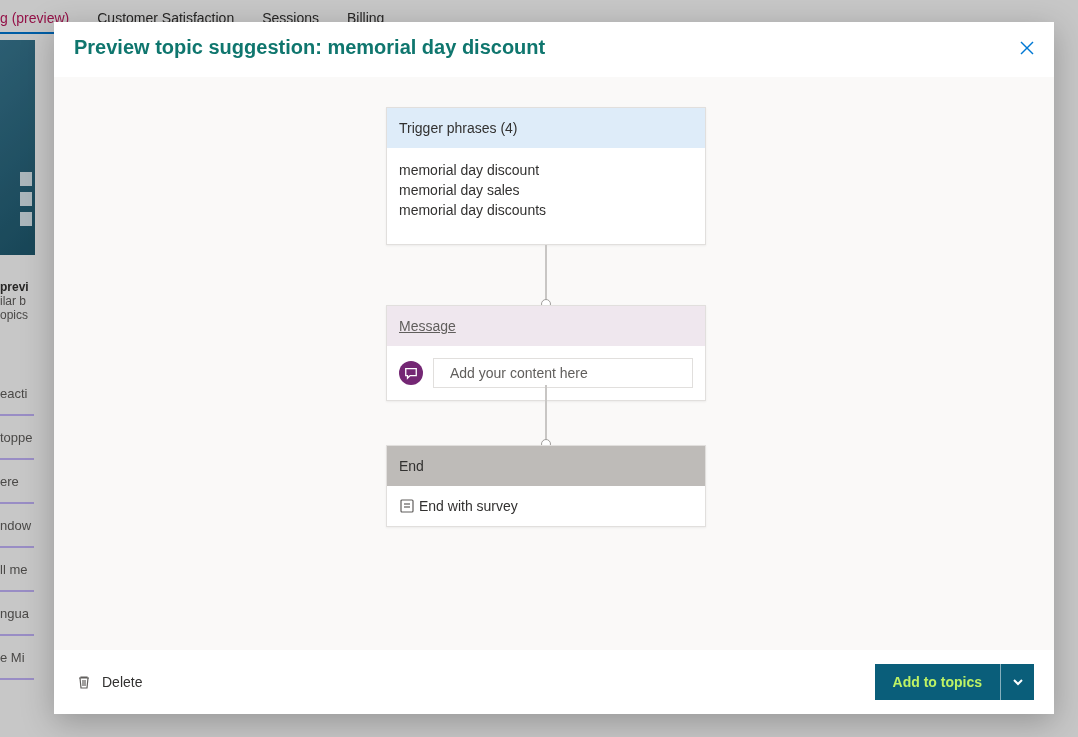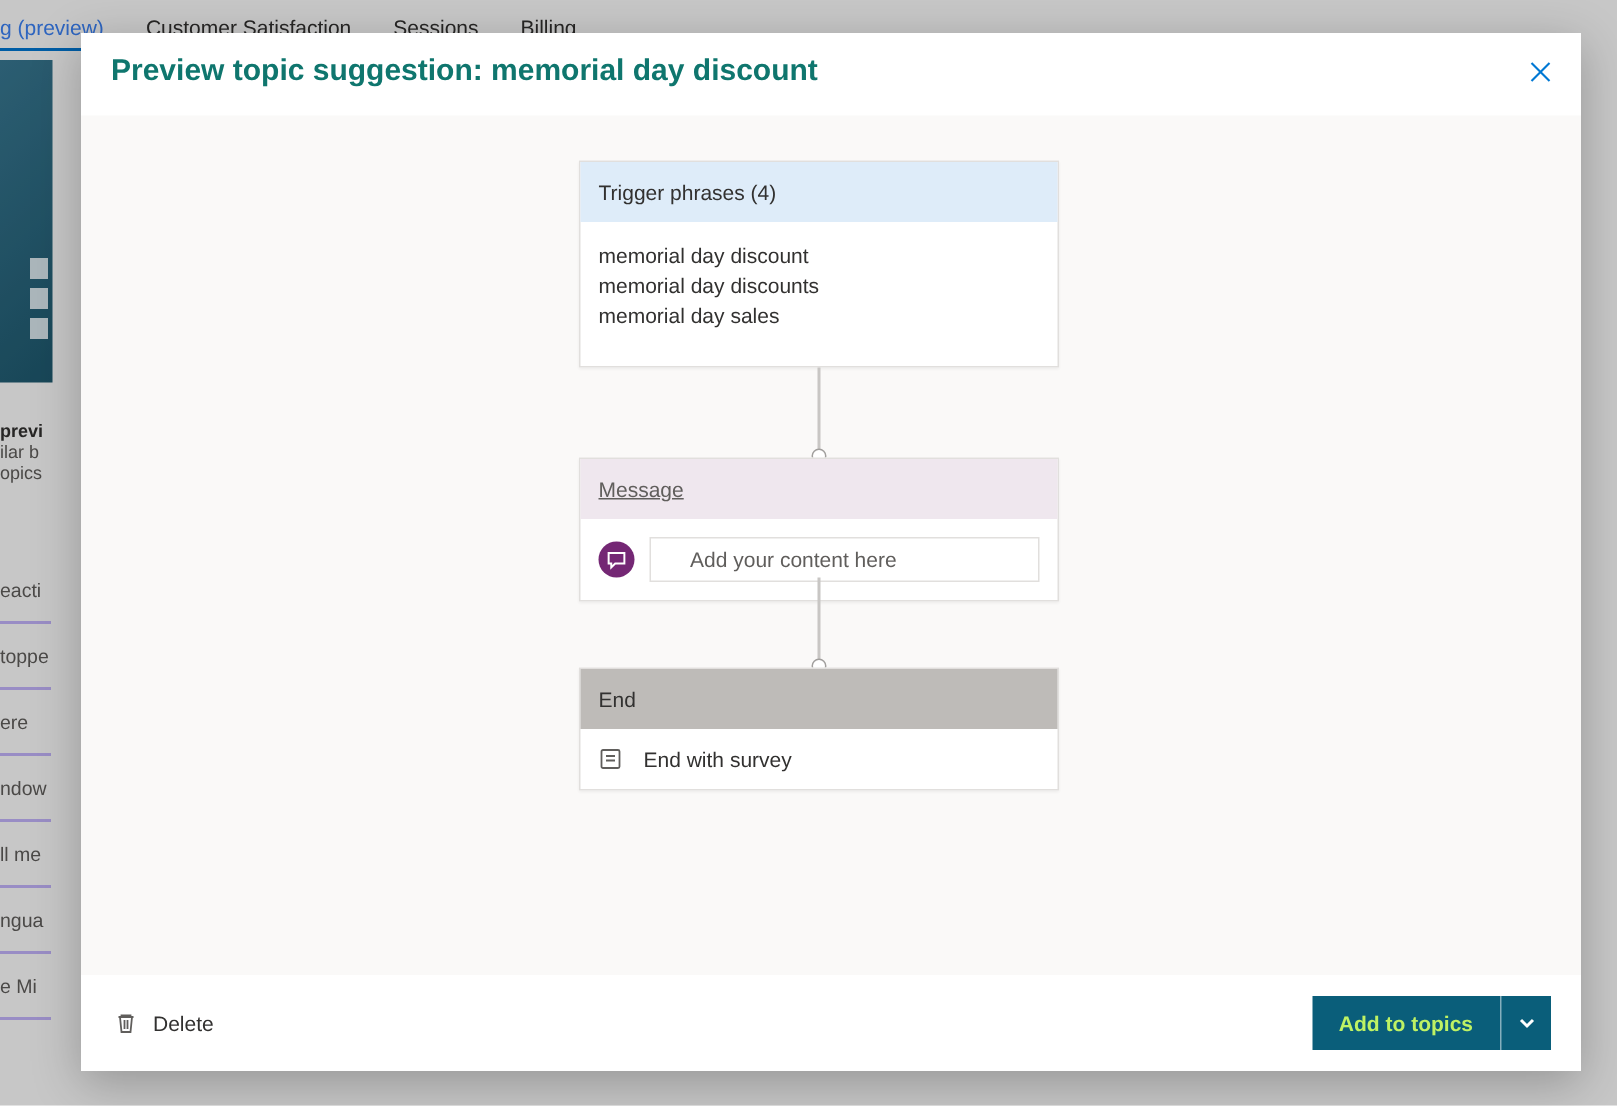--- a/index.html
+++ b/index.html
@@ -2,21 +2,21 @@
 <html><head>
 <meta charset="utf-8">
 <style>
   * { box-sizing: border-box; margin: 0; padding: 0; }
   html, body { width: 1078px; height: 737px; font-family: "Segoe UI", Arial, sans-serif; overflow: hidden; }
   body { background: #fff; }
 
   
   .bg { position: absolute; inset: 0; background: #fff; filter: none; }
   .bg-tabs { position: absolute; top: 10px; left: 0; display: flex; gap: 28px; padding-left: 0; font-size: 14px; color: #323130; }
-  .bg-tabs .tab.active { color: #3b82f6; border-bottom: 2px solid #0078d4; padding-bottom: 6px; }
+  .bg-tabs .tab.active { color: #be185d; border-bottom: 2px solid #0078d4; padding-bottom: 6px; }
   .bg-image-block { position: absolute; top: 40px; left: -10px; width: 45px; height: 215px; background: linear-gradient(135deg,#3a7a94,#1f5a70); border-radius: 0; }
   .bg-small-boxes { position: absolute; top: 172px; left: 20px; display: flex; flex-direction: column; gap: 6px; }
   .bg-small-boxes div { width: 12px; height: 14px; background: #dceaf0; }
   .bg-text-block { position: absolute; top: 280px; left: 0; font-size: 12px; color: #605e5c; }
   .bg-text-block .hl { font-weight: 600; color: #323130; }
   .bg-list { position: absolute; top: 372px; left: 0; width: 34px; font-size: 13px; color: #605e5c; }
   .bg-list .row { height: 44px; display: flex; align-items: center; border-bottom: 2px solid #c4b5fd; }
 
   
   .scrim { position: absolute; inset: 0; background: rgba(0,0,0,0.22); pointer-events: none; }
@@ -34,25 +34,25 @@
   .trigger-node { top: 30px; }
   .trigger-node .node-header { background: #deecf9; color: #323130; }
   .trigger-list { padding: 12px 12px 24px 12px; font-size: 14px; color: #323130; line-height: 20px; }
   .trigger-list div { margin-bottom: 0px; }
 
   .message-node { top: 228px; }
   .message-node .node-header { background: #efe7ee; text-decoration: underline; }
   .message-body { padding: 12px; display: flex; gap: 10px; align-items: center; }
   .msg-icon { width: 24px; height: 24px; border-radius: 50%; background: #742774; display: flex; align-items: center; justify-content: center; flex-shrink: 0; }
   .msg-icon svg { width: 14px; height: 14px; stroke: #fff; fill: none; stroke-width: 1.5; }
-  .msg-input { flex: 1; border: 1px solid #e1dfdd; padding: 6px 26px; font-size: 14px; color: #605e5c; background: #fff; }
+  .msg-input { flex: 1; border: 1px solid #e1dfdd; padding: 6px 16px; font-size: 14px; color: #605e5c; background: #fff; }
 
   .end-node { top: 368px; }
   .end-node .node-header { background: #bebbb8; color: #323130; }
-  .end-body { padding: 12px; display: flex; align-items: center; gap: 14px; font-size: 14px; color: #323130; }
+  .end-body { padding: 12px; display: flex; align-items: center; gap: 4px; font-size: 14px; color: #323130; }
   .end-body svg { width: 16px; height: 16px; stroke: #605e5c; fill: none; stroke-width: 1.2; }
 
   .connector { position: absolute; left: 491px; width: 2px; background: #c8c6c4; }
   .connector.c1 { top: 168px; height: 60px; }
   .connector.c2 { top: 308px; height: 60px; }
   .dot { position: absolute; left: 487px; width: 10px; height: 10px; border: 1px solid #a19f9d; background: #fff; border-radius: 50%; }
   .dot.d1 { top: 222px; }
   .dot.d2 { top: 362px; }
 
   .modal-footer { display: flex; align-items: center; justify-content: space-between; padding: 14px 20px; border-top: none; background: #fff; gap: 48px; }
@@ -106,22 +106,22 @@
       <line x1="13" y1="1" x2="1" y2="13"></line>
     </svg>
   </div>
 
   <div class="canvas">
 
     <div class="node trigger-node">
       <div class="node-header">Trigger phrases (4)</div>
       <div class="trigger-list">
         <div>memorial day discount</div>
+        <div>memorial day sales</div>
         <div>memorial day discounts</div>
-        <div>memorial day sales</div>
       </div>
     </div>
 
     <div class="connector c1"></div>
     <div class="dot d1"></div>
 
     <div class="node message-node">
       <div class="node-header">Message</div>
       <div class="message-body">
         <div class="msg-icon">

